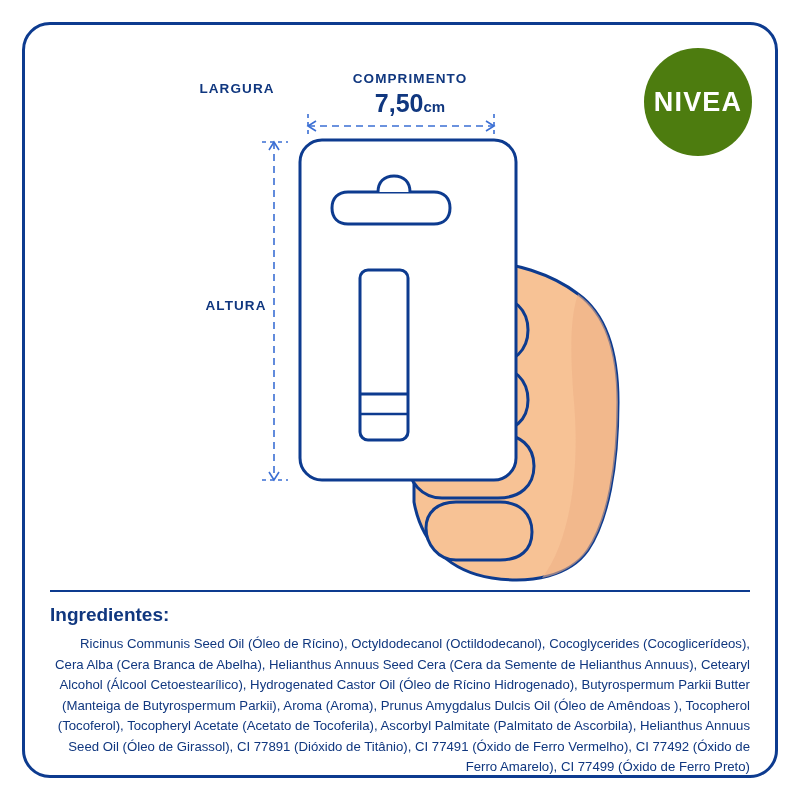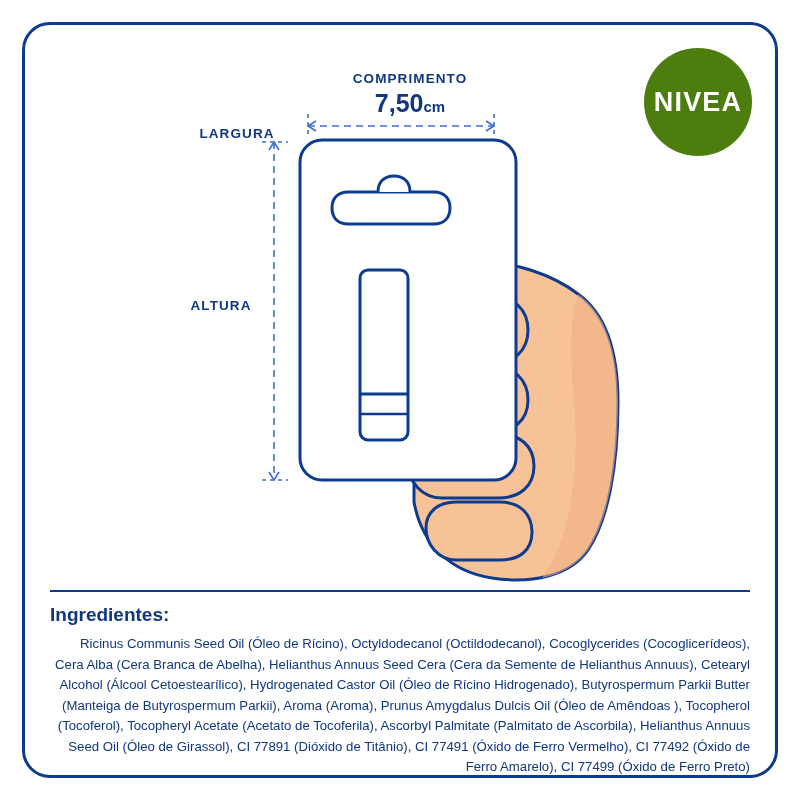--- a/index.html
+++ b/index.html
@@ -70,29 +70,28 @@
     white-space: nowrap;
   }
   .dim-label .dim-unit {
     font-size: 15px;
     font-weight: bold;
   }
   #label-largura {
     left: 178px;
     top: 80px;
     width: 118px;
-    margin-top: 45px;
   }
   #label-comprimento {
     left: 320px;
     top: 70px;
     width: 180px;
   }
   #label-altura {
-    left: 153px;
+    left: 168px;
     top: 297px;
     width: 136px;
   }
   
   #illustration {
     position: absolute;
     left: 22px;
     top: 22px;
     width: 756px;
     height: 560px;

